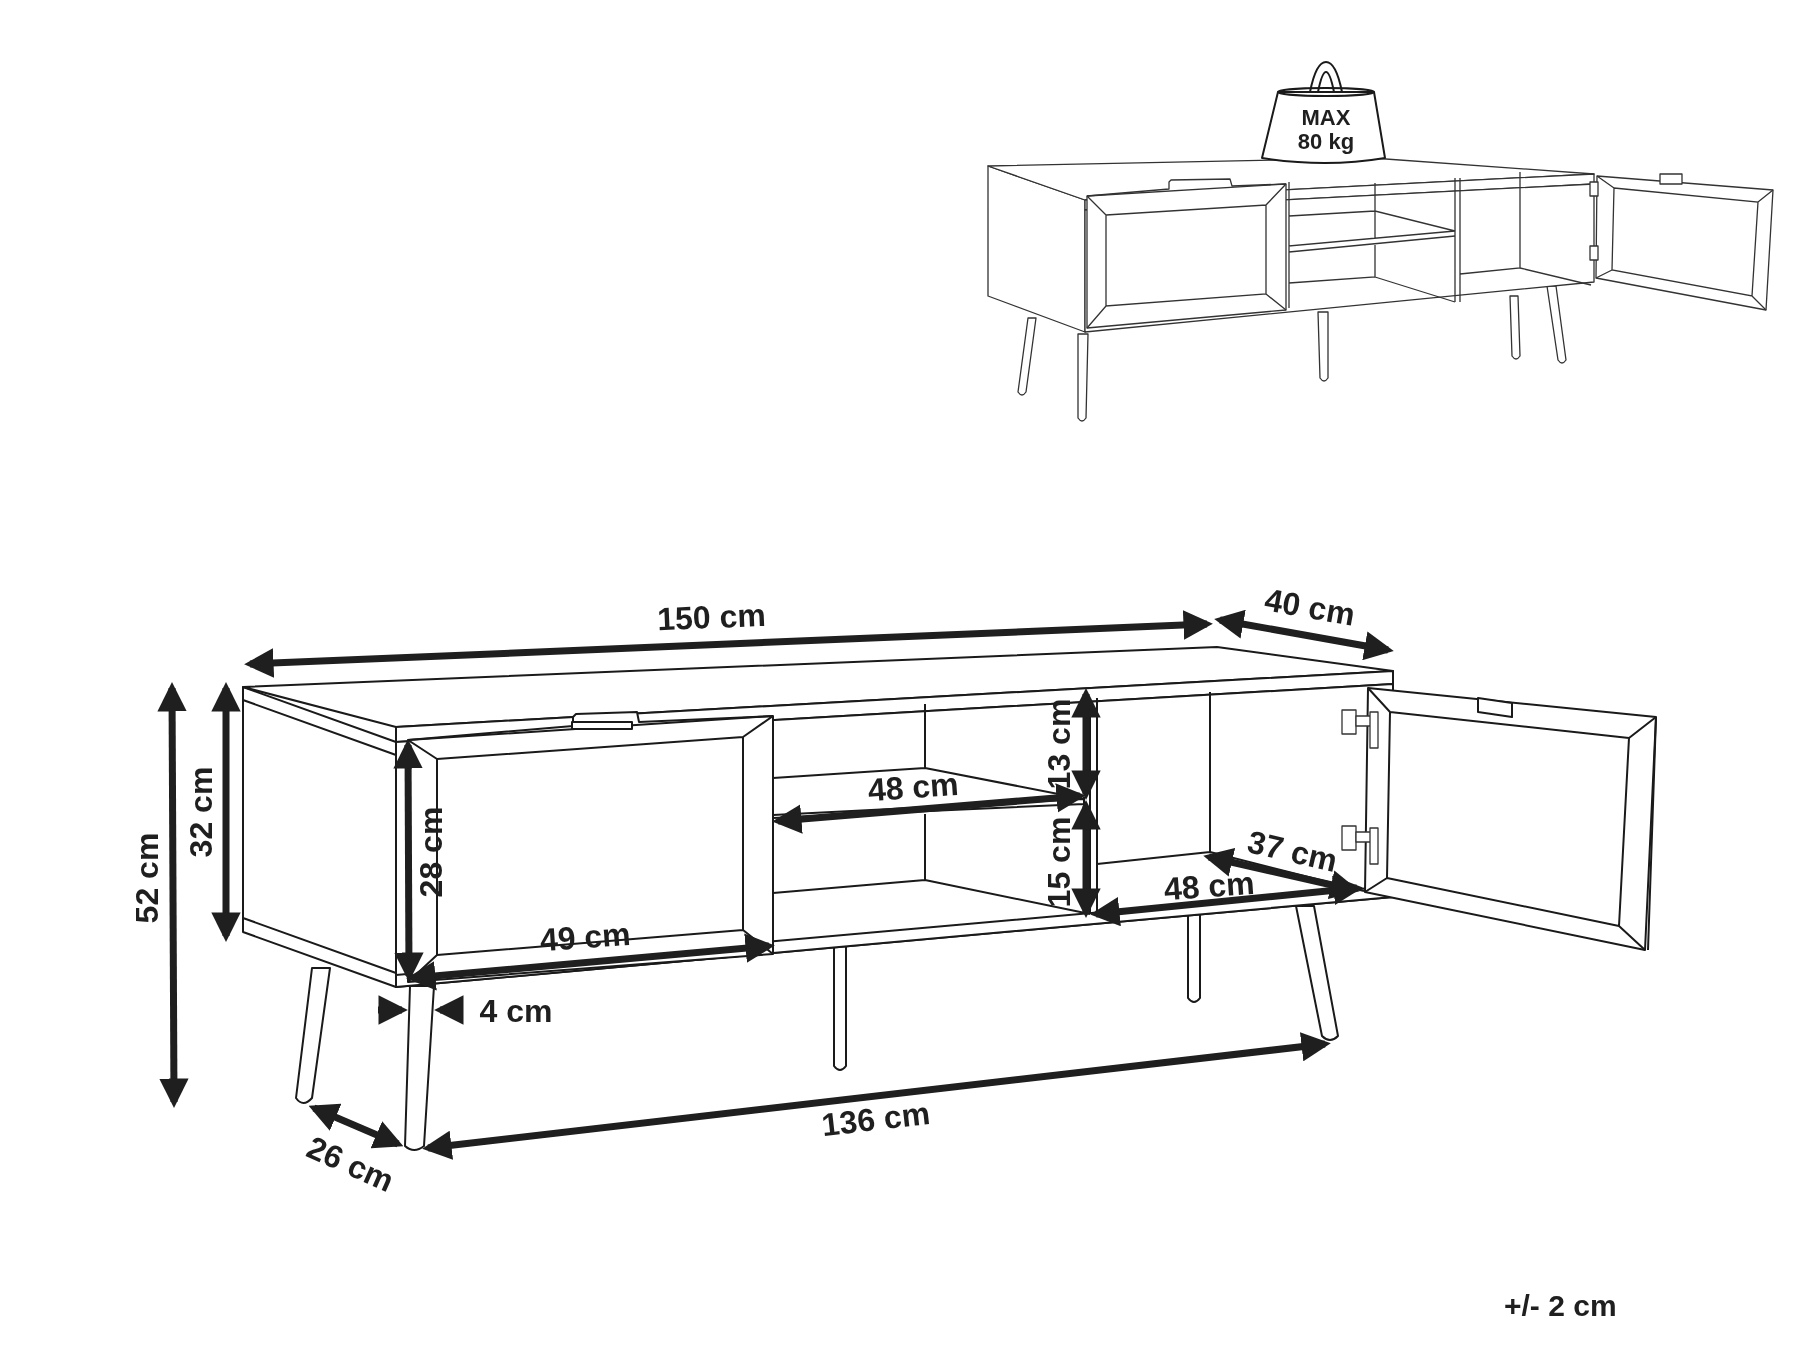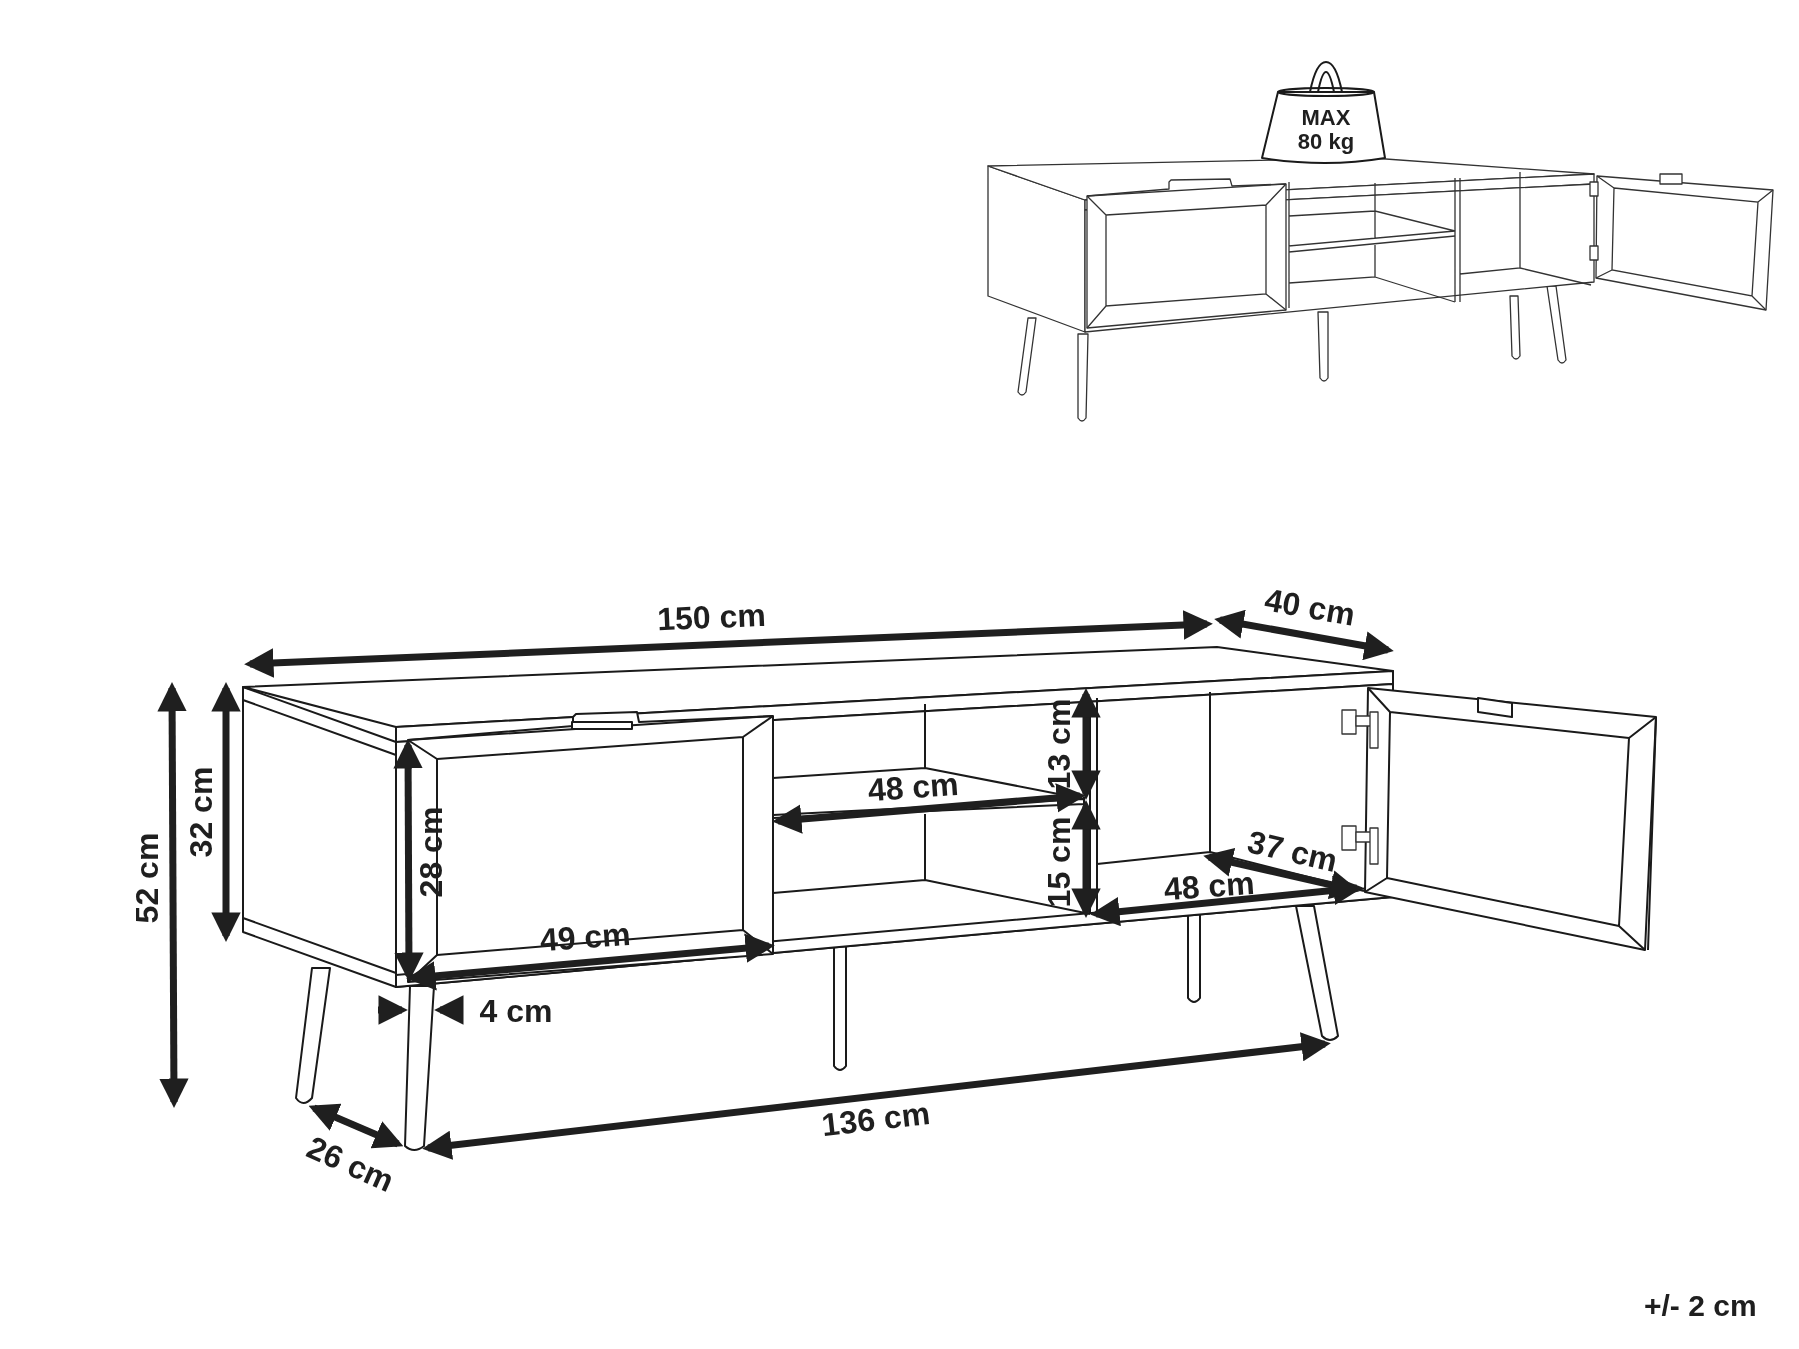--- a/index.html
+++ b/index.html
@@ -5,21 +5,21 @@
   html, body { margin: 0; padding: 0; background: #ffffff; }
   body { width: 1799px; height: 1349px; position: relative; overflow: hidden; font-family: "Liberation Sans", "DejaVu Sans", sans-serif; }
   svg { position: absolute; left: 0; top: 0; }
   .ln { fill: #ffffff; stroke: #1a1a1a; stroke-width: 2; stroke-linejoin: round; }
   .ln0 { fill: none; stroke: #1a1a1a; stroke-width: 2; stroke-linejoin: round; }
   .thin { fill: #ffffff; stroke: #333; stroke-width: 1.3; stroke-linejoin: round; }
   .thin0 { fill: none; stroke: #333; stroke-width: 1.3; }
   .dim { stroke: #1f1f1f; stroke-width: 7; fill: none; }
   .lbl { font-family: "Liberation Sans", "DejaVu Sans", sans-serif; font-weight: bold; font-size: 32px; fill: #1f1f1f; }
   .lbl-sm { font-family: "Liberation Sans", "DejaVu Sans", sans-serif; font-weight: bold; font-size: 22px; fill: #1f1f1f; }
-  .tol { position: absolute; left: 1644px; top: 1289px; font-weight: bold; font-size: 30px; color: #1f1f1f; font-family: "Liberation Sans", "DejaVu Sans", sans-serif; }
+  .tol { position: absolute; left: 1504px; top: 1289px; font-weight: bold; font-size: 30px; color: #1f1f1f; font-family: "Liberation Sans", "DejaVu Sans", sans-serif; }
 </style>
 </head>
 <body>
 
 <svg width="1799" height="1349" viewBox="0 0 1799 1349">
   <defs>
     <marker id="ah" viewBox="0 0 10 10" refX="8" refY="5" markerWidth="4.2" markerHeight="4.2" orient="auto-start-reverse">
       <path d="M0,0 L10,5 L0,10 Z" fill="#1f1f1f"></path>
     </marker>
   </defs>

